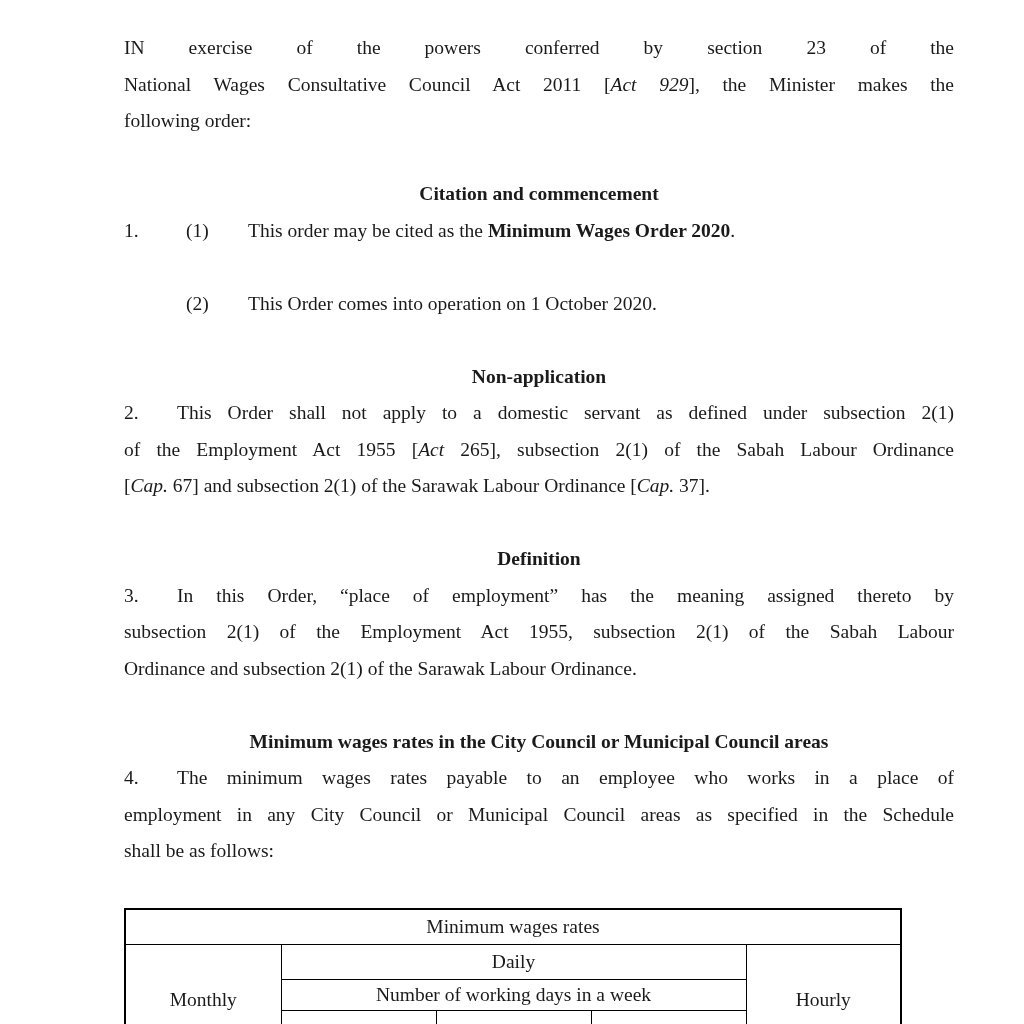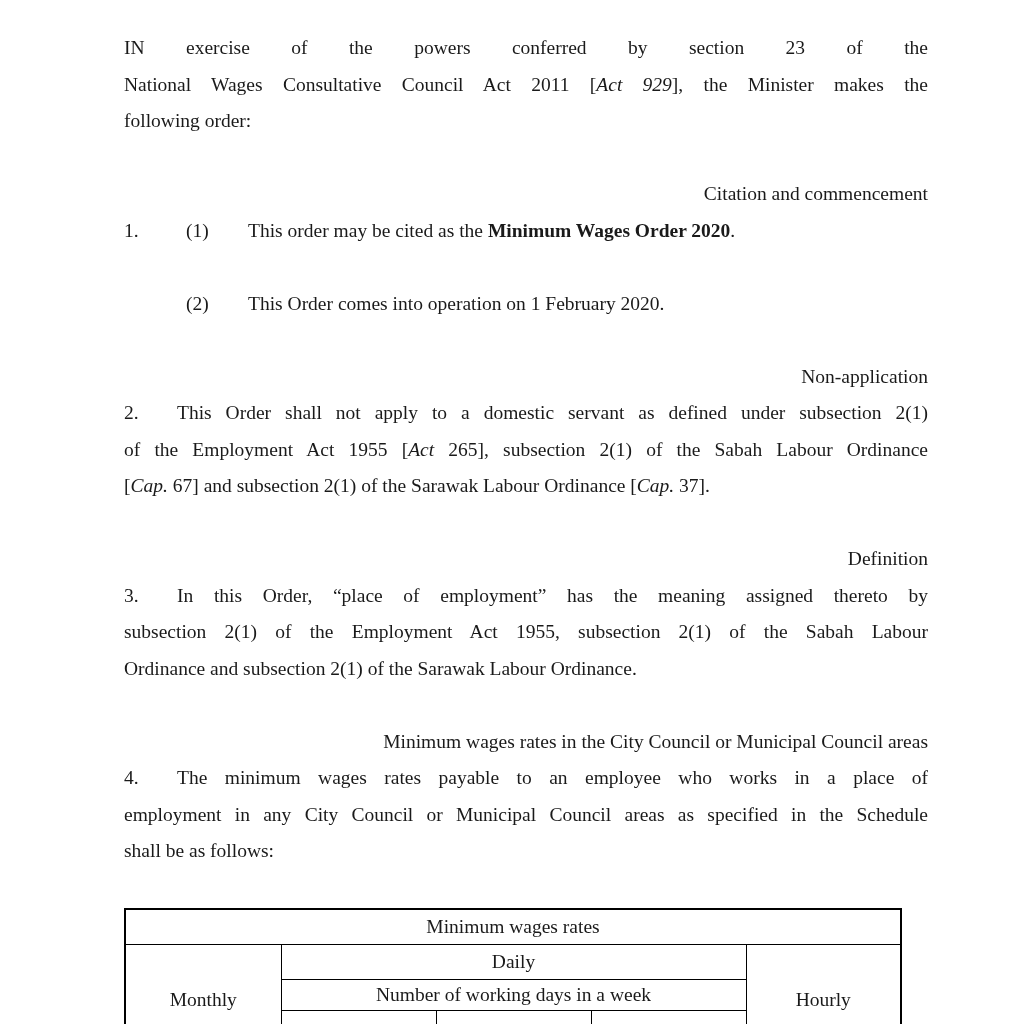--- a/index.html
+++ b/index.html
@@ -12,38 +12,38 @@
     height: 1024px;
     overflow: hidden;
     font-family: "Liberation Serif", "DejaVu Serif", serif;
     font-size: 19.5px;
     color: #1a1a1a;
   }
   .page {
     box-sizing: border-box;
     width: 1024px;
     height: 1024px;
-    padding: 30px 96px 0 124px;
+    padding: 30px 70px 0 124px;
     overflow: hidden;
   }
   .ln {
     line-height: 36.5px;
     text-align: justify;
     text-align-last: justify;
     white-space: normal;
   }
   .ln-left {
     line-height: 36.5px;
     text-align: left;
     text-align-last: left;
   }
   .heading {
-    font-weight: normal;
+    font-weight: bold;
     line-height: 36.5px;
-    text-align: right;
+    text-align: center;
   }
   .gap-above { margin-top: 36.5px; }
   .it { font-style: italic; }
   .bd { font-weight: bold; text-align: center; }
   .tabstop {
     display: inline-block;
     width: 62px;
   }
   .numtab {
     display: inline-block;
@@ -84,21 +84,21 @@
     <div class="ln"><span>IN exercise of the powers conferred by section 23 of the</span></div>
     <div class="ln"><span>National Wages Consultative Council Act 2011 [</span><span class="it">Act 929</span><span>], the Minister makes the</span></div>
     <div class="ln-left"><span>following order:</span></div>
   </div>
 
   <div class="heading gap-above">Citation and commencement</div>
   <div class="ln-left">
     <span class="tabstop">1.</span><span class="tabstop">(1)</span><span>This order may be cited as the </span><span class="bd">Minimum Wages Order 2020</span><span>.</span>
   </div>
   <div class="ln-left gap-above">
-    <span class="tabstop"></span><span class="tabstop">(2)</span><span>This Order comes into operation on 1 February 2020.</span>
+    <span class="tabstop"></span><span class="tabstop">(2)</span><span>This Order comes into operation on 1 October 2020.</span>
   </div>
 
   <div class="heading gap-above">Non-application</div>
   <div>
     <div class="ln"><span class="numtab">2.</span><span>This Order shall not apply to a domestic servant as defined under subsection 2(1)</span></div>
     <div class="ln"><span>of the Employment Act 1955 [</span><span class="it">Act</span><span> 265], subsection 2(1) of the Sabah Labour Ordinance</span></div>
     <div class="ln-left"><span>[</span><span class="it">Cap.</span><span> 67] and subsection 2(1) of the Sarawak Labour Ordinance [</span><span class="it">Cap.</span><span> 37].</span></div>
   </div>
 
   <div class="heading gap-above">Definition</div>

